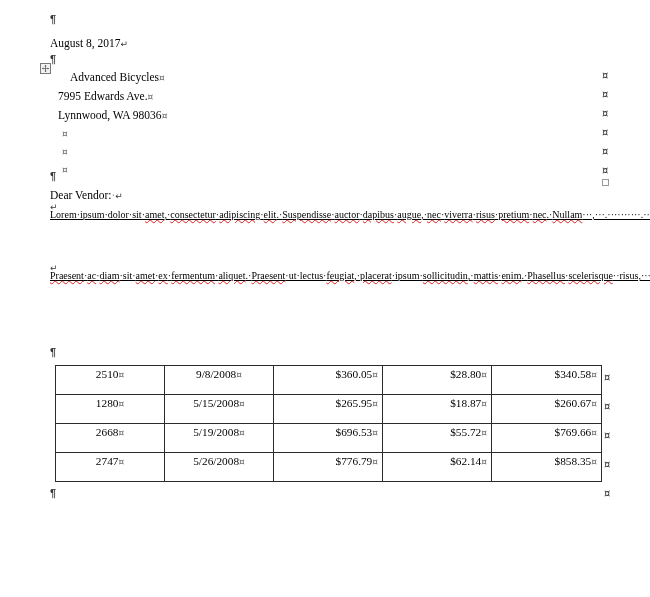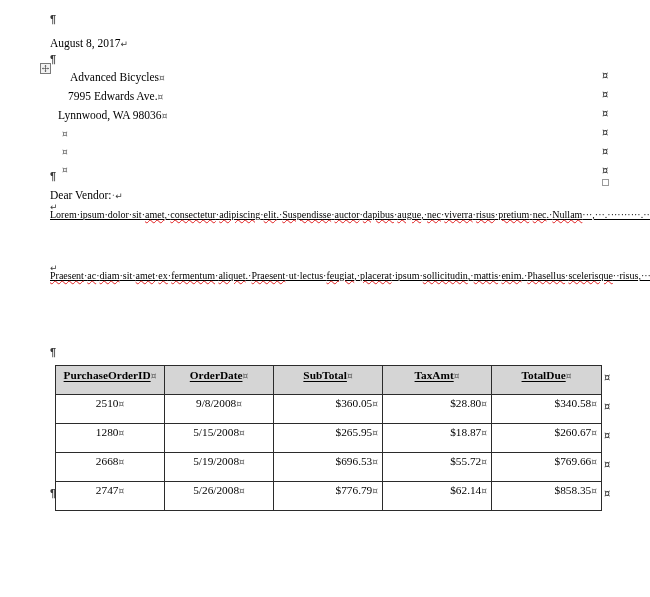--- a/index.html
+++ b/index.html
@@ -150,21 +150,21 @@
 
   <div class="abs move-handle" style="left:40px; top:63px;">
     <svg width="7" height="7" viewBox="0 0 7 7">
       <path d="M3.5 0 L4.6 1.3 H2.4 Z M3.5 7 L2.4 5.7 H4.6 Z M0 3.5 L1.3 2.4 V4.6 Z M7 3.5 L5.7 4.6 V2.4 Z M3.2 1.2 h0.6 v4.6 h-0.6 Z M1.2 3.2 h4.6 v0.6 h-4.6 Z" fill="#333"></path>
     </svg>
   </div>
 
   <div class="abs addr-line" style="left:58px; top:72px;margin-left:12px;">
     <span>Advanced Bicycles</span><span class="cellmark">¤</span>
   </div>
-  <div class="abs addr-line" style="left:58px; top:91px;margin-left:10px;">
+  <div class="abs addr-line" style="left:58px; top:91px;">
     <span>7995 Edwards Ave.</span><span class="cellmark">¤</span>
   </div>
   <div class="abs addr-line" style="left:58px; top:110px;">
     <span>Lynnwood, WA 98036</span><span class="cellmark">¤</span>
   </div>
   <div class="abs addr-line" style="left:62px; top:128px;">
     <span class="cellmark">¤</span>
   </div>
   <div class="abs addr-line" style="left:62px; top:146px;">
     <span class="cellmark">¤</span>
@@ -212,27 +212,20 @@
 
   <table class="po" style="left:55px; top:365px; width:546px;">
     <colgroup>
       <col style="width:109px">
         <col style="width:109px">
         <col style="width:109px">
         <col style="width:109px">
         <col style="width:110px">
     </colgroup>
     <tbody>
-      <tr class="hdr">
-        <td><span class="hl">PurchaseOrderID</span><span class="cellmark">¤</span></td>
-        <td><span class="hl">OrderDate</span><span class="cellmark">¤</span></td>
-        <td><span class="hl">SubTotal</span><span class="cellmark">¤</span></td>
-        <td><span class="hl">TaxAmt</span><span class="cellmark">¤</span></td>
-        <td><span class="hl">TotalDue</span><span class="cellmark">¤</span></td>
-      </tr>
       <tr>
         <td class="ctr"><span>2510</span><span class="cellmark">¤</span></td>
         <td class="ctr"><span>9/8/2008</span><span class="cellmark">¤</span></td>
         <td class="num"><span>$360.05</span><span class="cellmark">¤</span></td>
         <td class="num"><span>$28.80</span><span class="cellmark">¤</span></td>
         <td class="num"><span>$340.58</span><span class="cellmark">¤</span></td>
       </tr>
       <tr>
         <td class="ctr"><span>1280</span><span class="cellmark">¤</span></td>
         <td class="ctr"><span>5/15/2008</span><span class="cellmark">¤</span></td>

